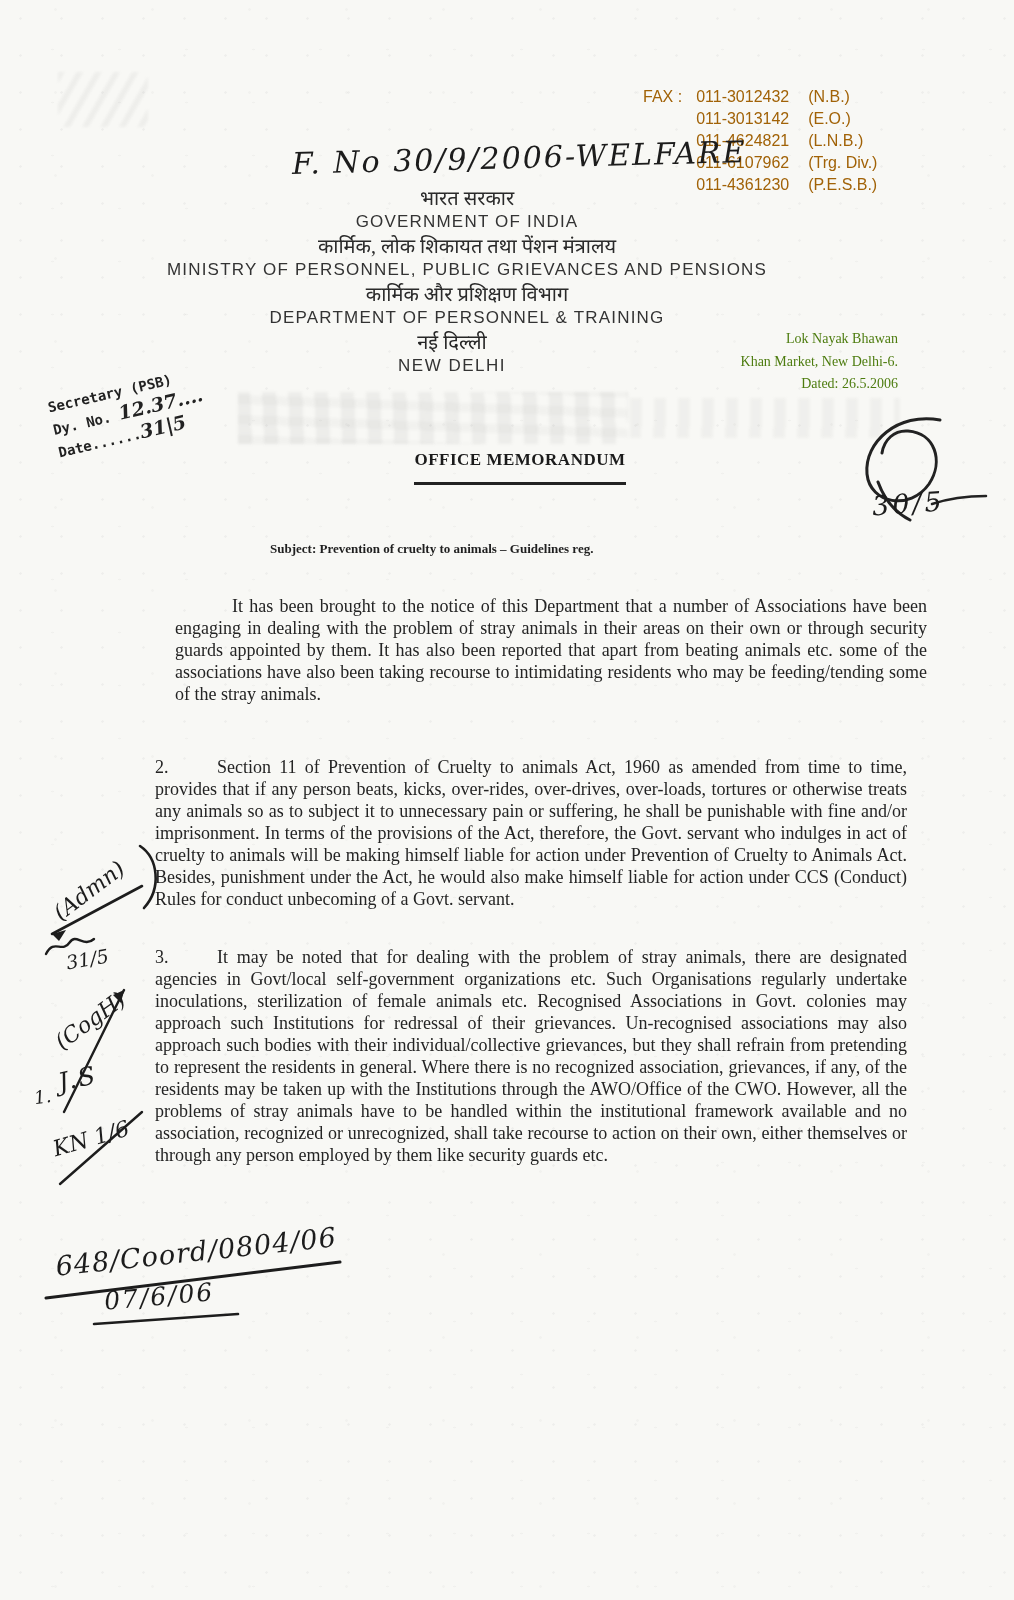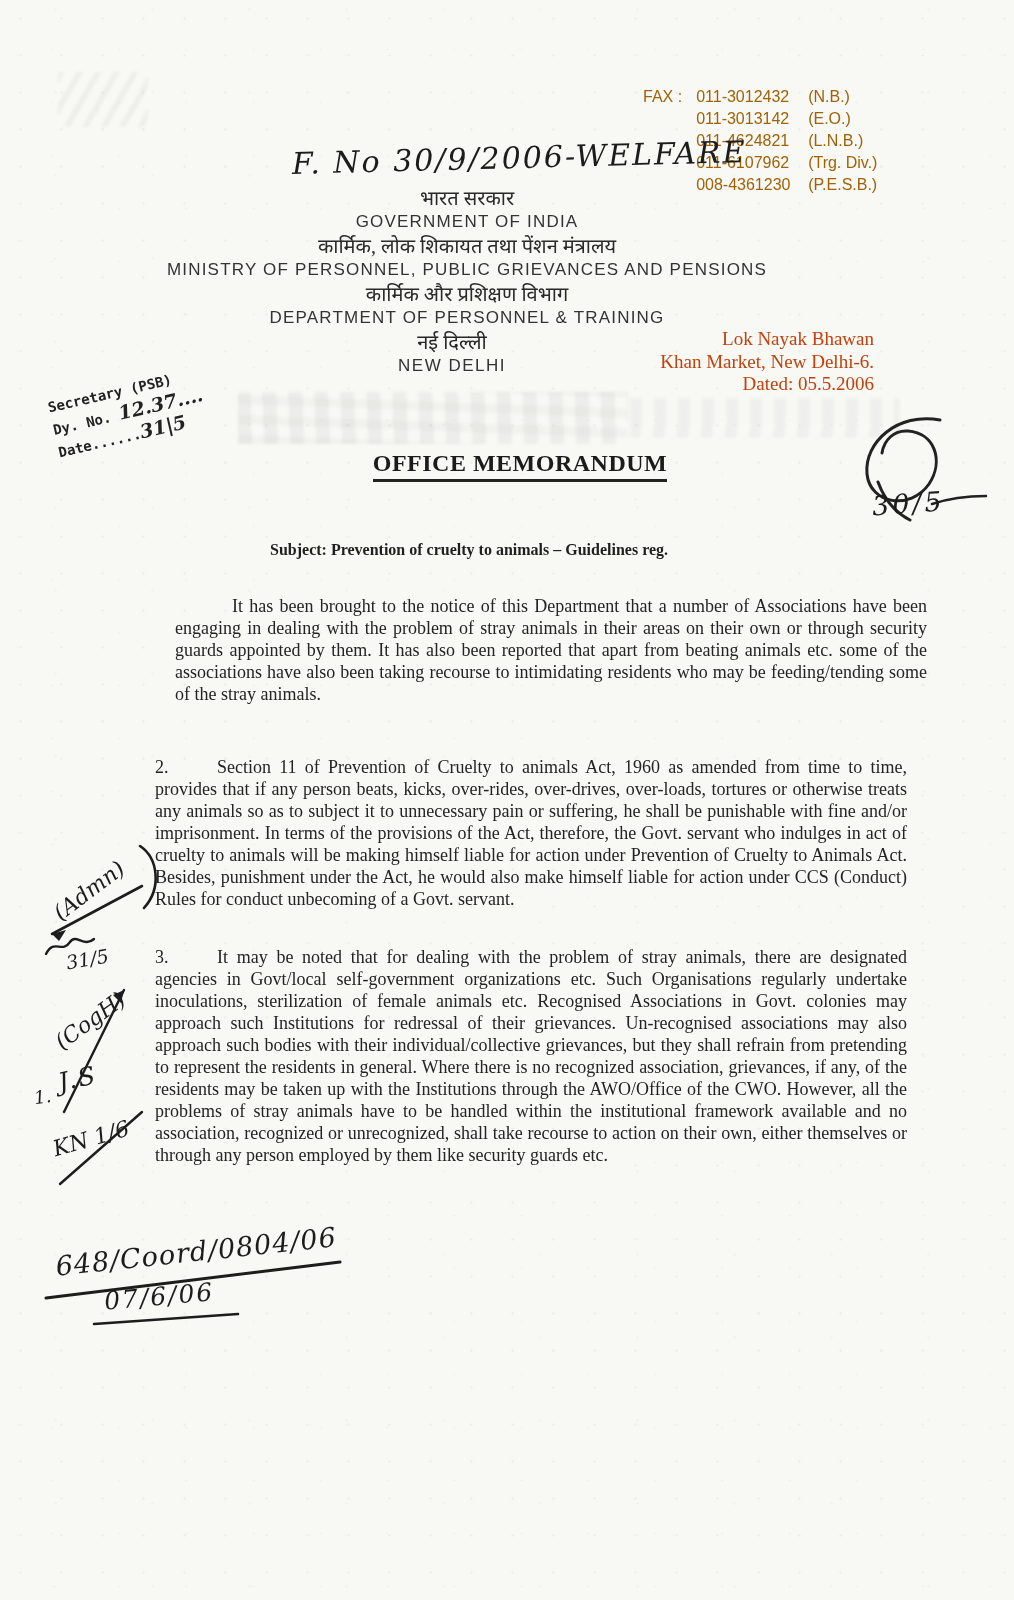--- a/index.html
+++ b/index.html
@@ -33,35 +33,35 @@
   
   .hdr{left:0;top:186px;width:1014px;text-align:center;transform:translateX(-40px);}
   .hdr .hi{font-size:20px;line-height:24px;color:#2a2a2a;}
   .hdr .en{font-family:"Liberation Sans",sans-serif;font-size:17px;line-height:24px;
     letter-spacing:1.2px;color:#333;}
   .citybl{left:0;top:330px;width:1014px;text-align:center;transform:translateX(-55px);}
   .citybl .hi{font-size:20px;line-height:24px;}
   .citybl .en{font-family:"Liberation Sans",sans-serif;font-size:17px;line-height:24px;letter-spacing:1.5px;color:#333;}
 
   
-  .addr{right:140px;top:328px;text-align:right;font-size:19px;line-height:22.5px;color:#c2410c;}
+  .addr{right:116px;top:328px;text-align:right;font-size:14px;line-height:22.5px;color:#4d7c0f;}
 
   
   .stamp{left:46px;top:398px;transform:rotate(-13deg);transform-origin:left top;
     font-family:"DejaVu Sans Mono",monospace;font-size:14px;line-height:21px;
     color:#222;font-weight:bold;white-space:nowrap;}
   .stamp .hv{font-family:"DejaVu Serif",serif;font-style:italic;font-size:19px;font-weight:bold;}
 
   
   .memo-title-wrap{left:0;top:450px;width:1014px;text-align:center;transform:translateX(13px);}
-  .memo-title{display:inline-block;font-size:24px;font-weight:bold;letter-spacing:0.5px;
-    color:#1b1b1b;border-bottom:3px solid #222;padding-bottom:2px;}
+  .memo-title{display:inline-block;font-size:17px;font-weight:bold;letter-spacing:0.5px;
+    color:#1b1b1b;border-bottom:3px solid #222;padding-bottom:12px;}
 
   
-  .subject{left:270px;top:541px;font-size:16px;font-weight:bold;color:#1f1f1f;white-space:nowrap;}
+  .subject{left:270px;top:541px;font-size:13px;font-weight:bold;color:#1f1f1f;white-space:nowrap;}
 
   
   .para{position:absolute;left:155px;width:752px;font-size:18px;line-height:22px;
     text-align:justify;color:#242424;margin:0;}
   .p1{top:595px;text-indent:57px;margin-left:20px;}
   .p2{top:756px;}
   .p3{top:946px;}
   .pnum{display:inline-block;width:62px;}
 
   
@@ -100,21 +100,21 @@
 <div class="abs smudge smudge-2"></div>
 <div class="abs smudge smudge-3"></div>
 
 <div class="abs fax sans">
   <span class="fax-label">FAX :</span>
   <div class="fax-lines">
     <div class="fax-row"><span class="fax-num">011-3012432</span><span class="fax-dept">(N.B.)</span></div>
     <div class="fax-row"><span class="fax-num">011-3013142</span><span class="fax-dept">(E.O.)</span></div>
     <div class="fax-row"><span class="fax-num">011-4624821</span><span class="fax-dept">(L.N.B.)</span></div>
     <div class="fax-row"><span class="fax-num">011-6107962</span><span class="fax-dept">(Trg. Div.)</span></div>
-    <div class="fax-row"><span class="fax-num">008-4361230</span><span class="fax-dept">(P.E.S.B.)</span></div>
+    <div class="fax-row"><span class="fax-num">011-4361230</span><span class="fax-dept">(P.E.S.B.)</span></div>
   </div>
 </div>
 
 <div class="abs hand fileno">F. No 30/9/2006-WELFARE</div>
 
 <div class="abs hdr">
   <div class="hi">भारत सरकार</div>
   <div class="en">GOVERNMENT OF INDIA</div>
   <div class="hi">कार्मिक, लोक शिकायत तथा पेंशन मंत्रालय</div>
   <div class="en">MINISTRY OF PERSONNEL, PUBLIC GRIEVANCES AND PENSIONS</div>
@@ -122,21 +122,21 @@
   <div class="en">DEPARTMENT OF PERSONNEL &amp; TRAINING</div>
 </div>
 <div class="abs citybl">
   <div class="hi">नई दिल्ली</div>
   <div class="en">NEW DELHI</div>
 </div>
 
 <div class="abs addr">
   <div>Lok Nayak Bhawan</div>
   <div>Khan Market, New Delhi-6.</div>
-  <div>Dated: 05.5.2006</div>
+  <div>Dated: 26.5.2006</div>
 </div>
 
 <div class="abs stamp">
   <div>Secretary (PSB)</div>
   <div><span>Dy. No.</span> <span class="hv">12.37....</span></div>
   <div><span>Date......</span><span class="hv">31|5</span></div>
 </div>
 
 <div class="abs memo-title-wrap">
   <span class="memo-title">OFFICE MEMORANDUM</span>

